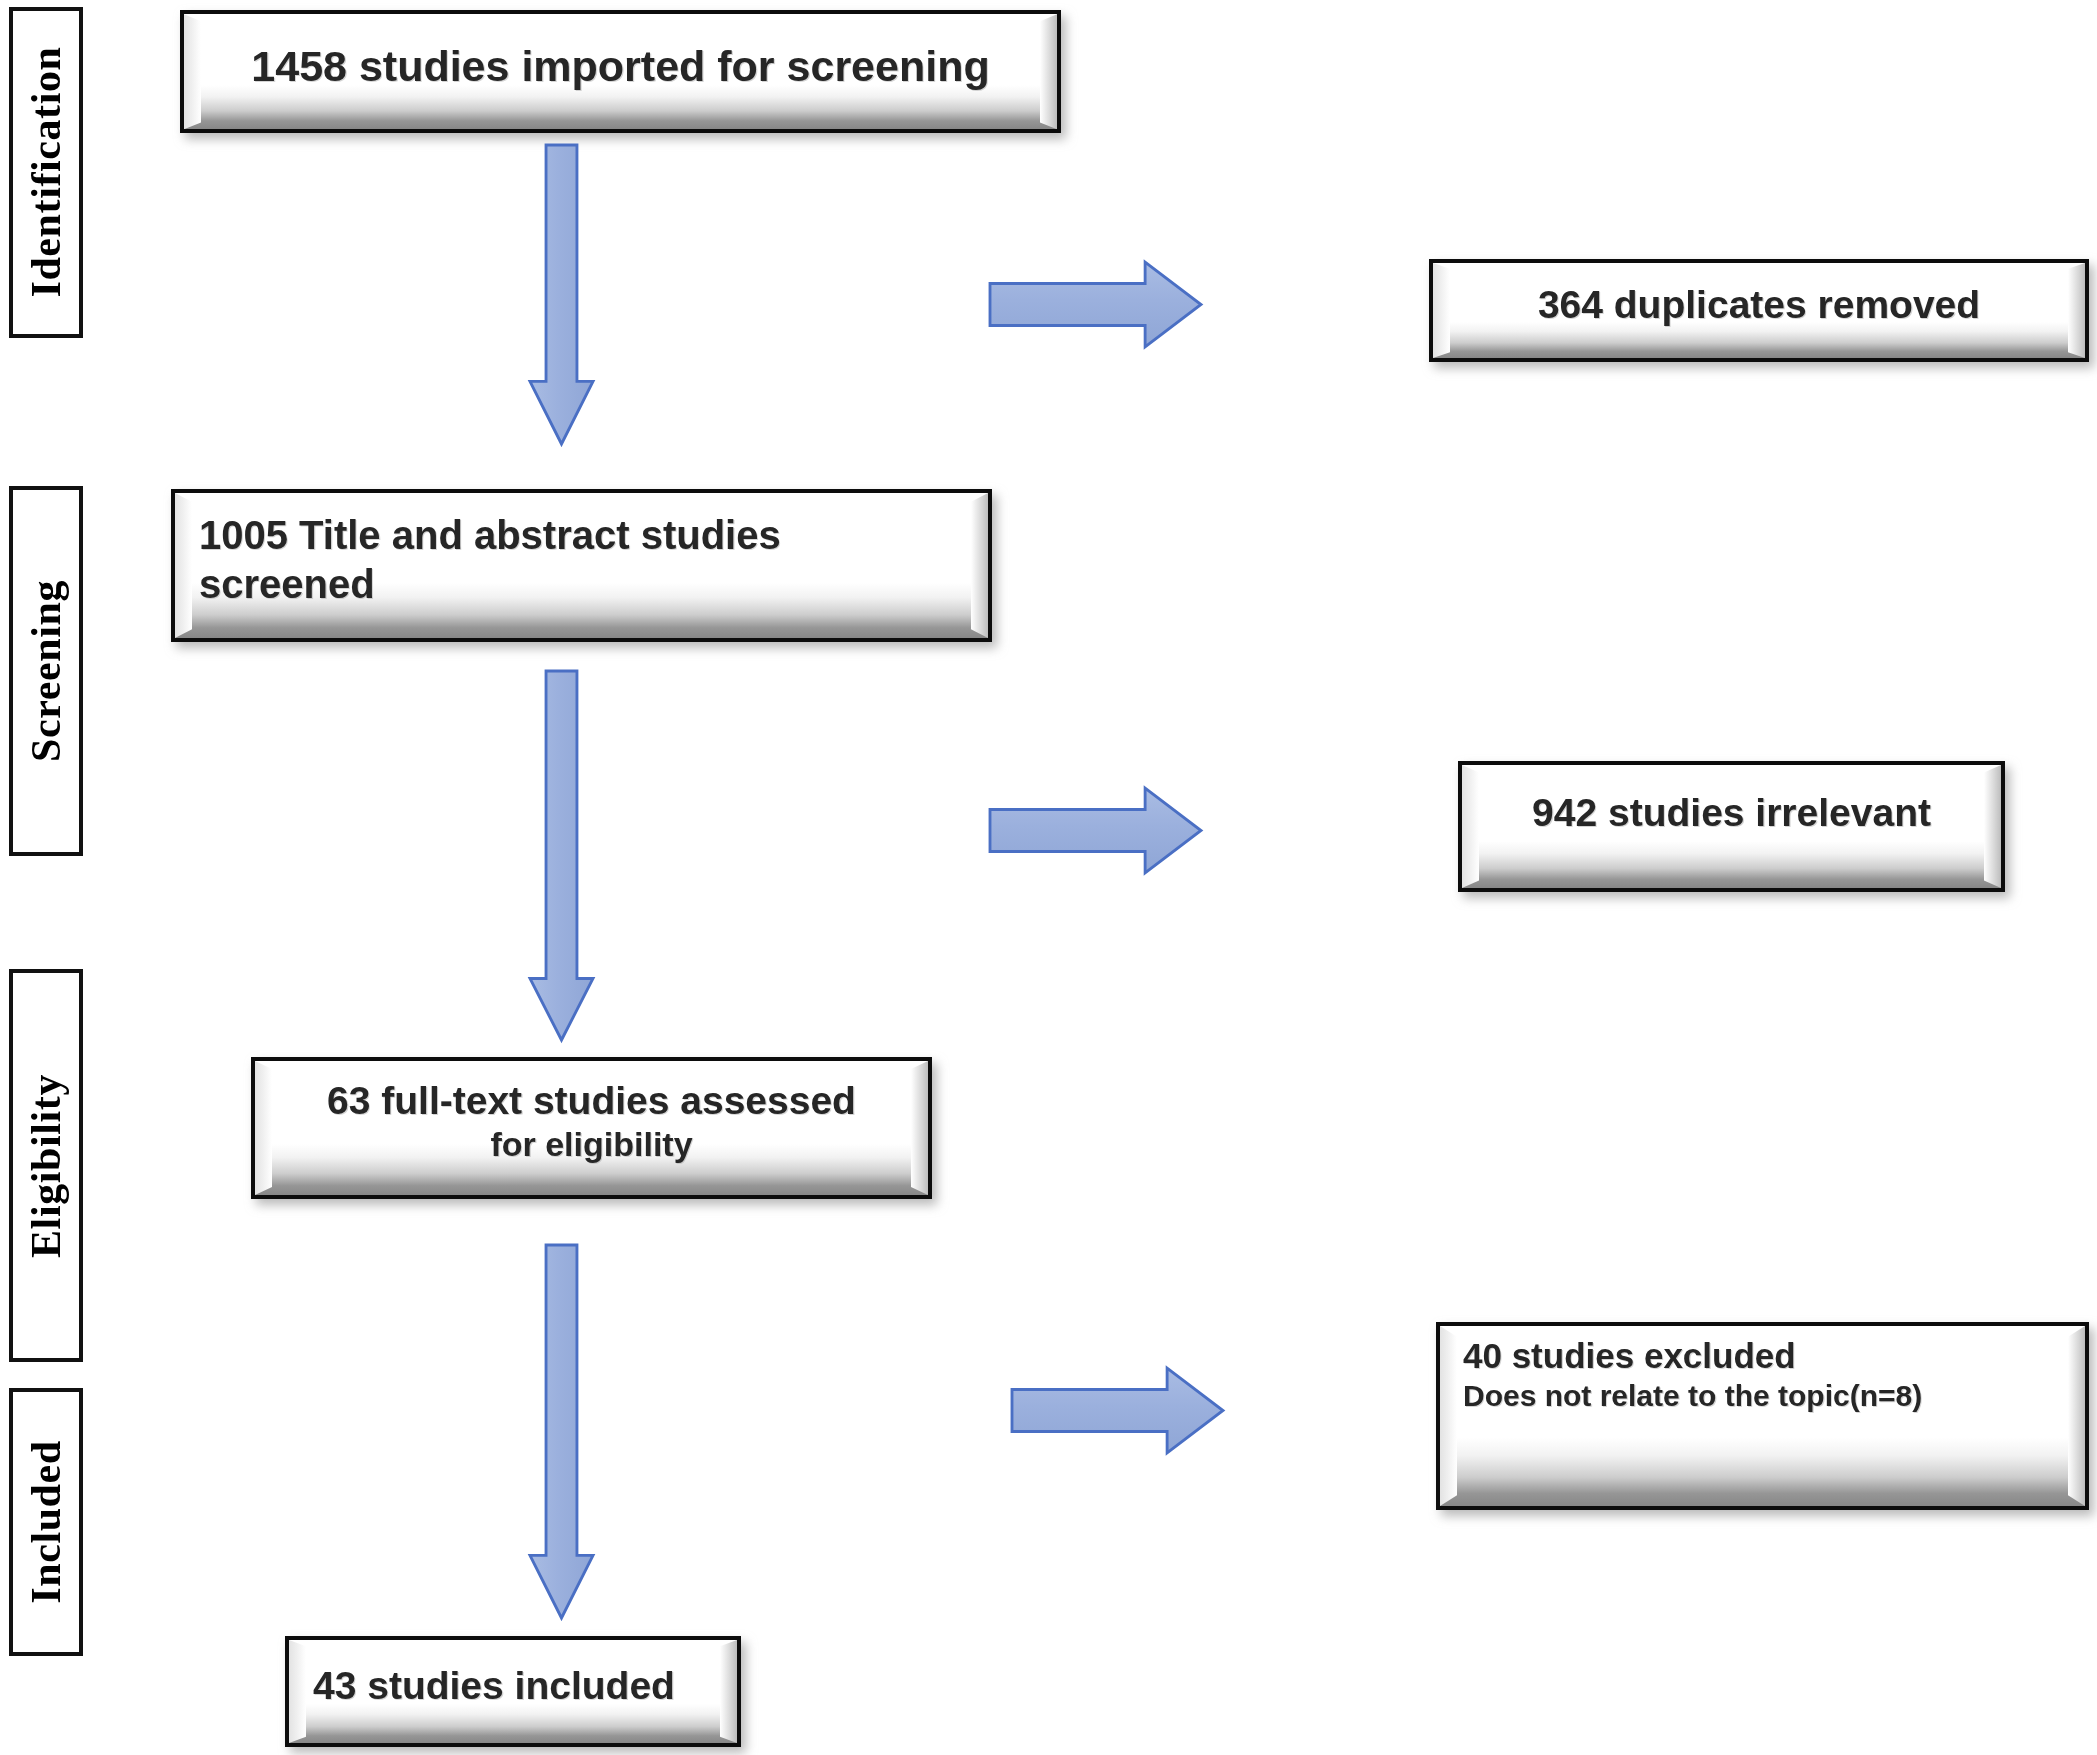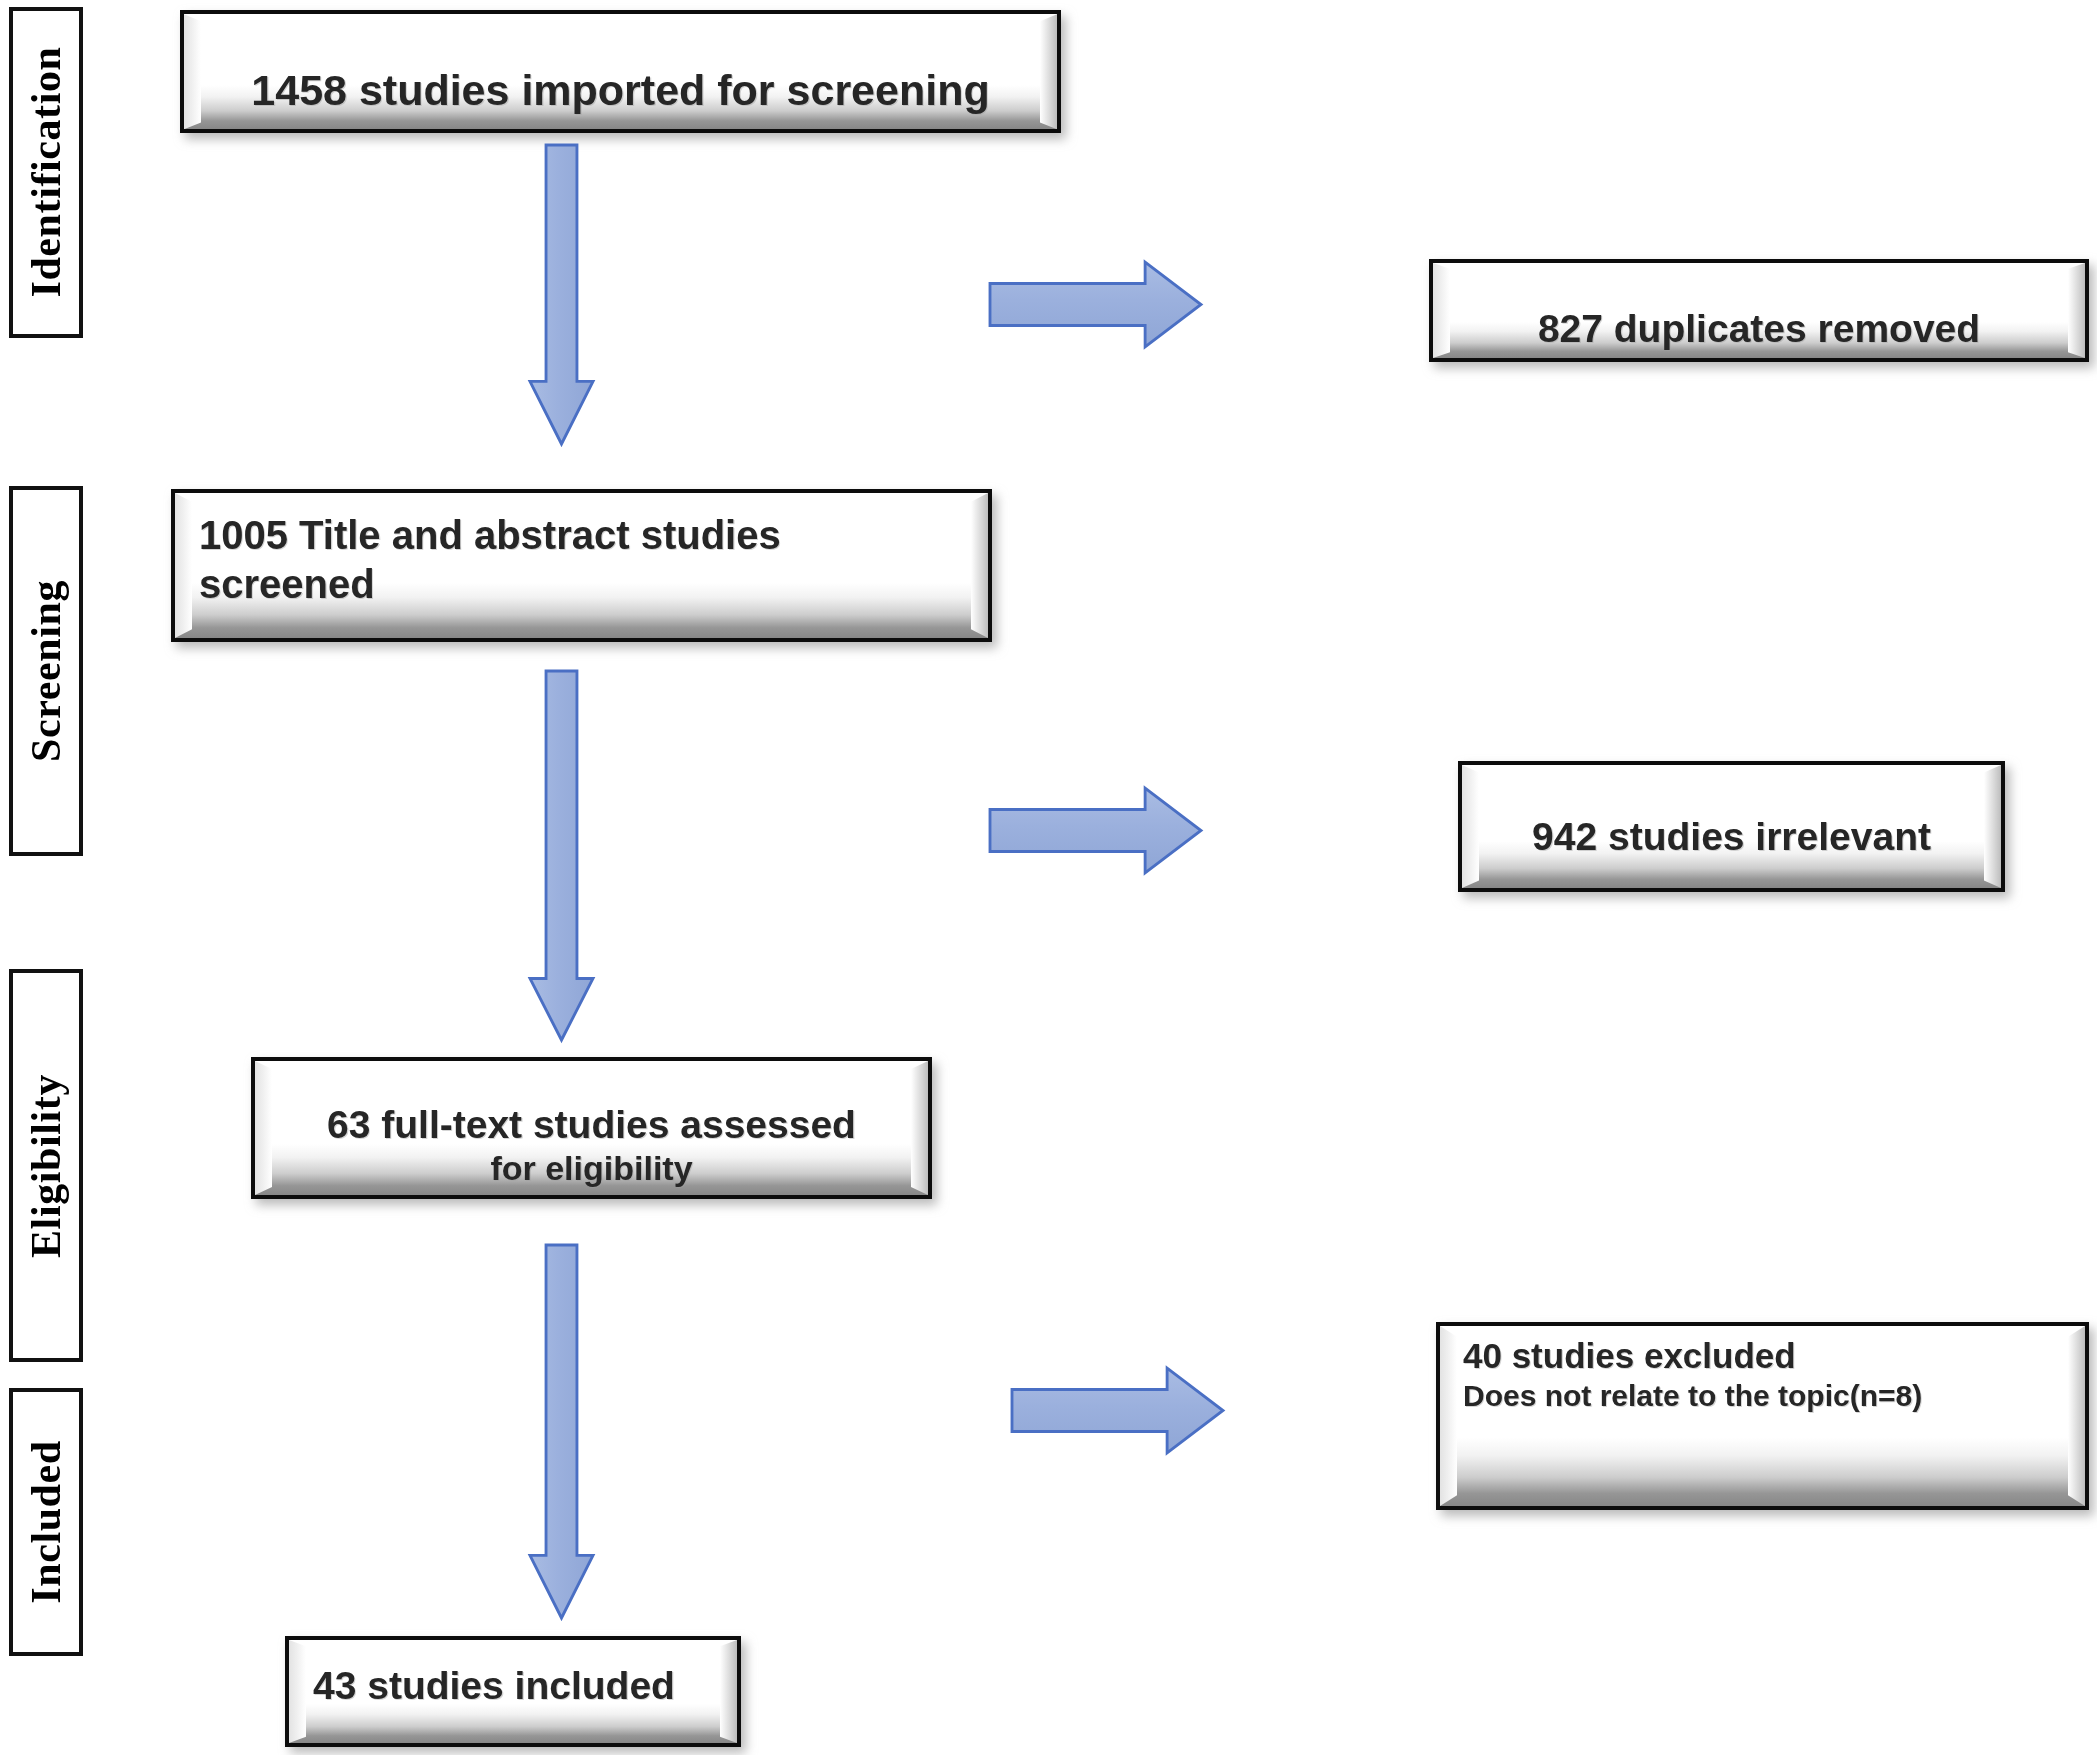--- a/index.html
+++ b/index.html
@@ -88,21 +88,21 @@
     padding: 5.7px 19.4px 17px 19.4px;
   }
   .pbox .ptext {
     font-family: "Liberation Sans", sans-serif;
     font-weight: bold;
     color: #262626;
     line-height: 1.22;
     text-shadow: 1.1px 1.1px 0.6px rgba(160,160,160,0.45);
   }
   .align-left   .pbox-body { align-items: flex-start; text-align: left; }
-  .align-center .pbox-body { align-items: center;     text-align: left; margin-top: 24px; }
+  .align-center .pbox-body { align-items: center;     text-align: left; }
 
   
   .arrow {
     position: absolute;
   }
   .arrow svg { display: block; width: 100%; height: 100%; overflow: visible; }
 </style>
 </head>
 <body>
 
@@ -157,21 +157,21 @@
       </defs>
       <polygon points="0,38 272,38 272,0 370,75 272,150 272,112 0,112" fill="url(#hg1)" stroke="#4a6fc4" stroke-width="5"></polygon>
     </svg>
   </div>
 
   <div class="pbox align-center" style="left:1429px; top:259px; width:660px; height:103px;">
     <div class="bevel"></div>
     <div class="bevel-left"></div>
     <div class="bevel-right"></div>
     <div class="pbox-body">
-      <div class="ptext" style="font-size:39px;">827 duplicates removed</div>
+      <div class="ptext" style="font-size:39px;">364 duplicates removed</div>
     </div>
   </div>
 
   <div class="pbox align-left" style="left:171px; top:489px; width:821px; height:153px;">
     <div class="bevel"></div>
     <div class="bevel-left"></div>
     <div class="bevel-right"></div>
     <div class="pbox-body" style="padding-left:24px;">
       <div class="ptext" style="font-size:40px;">1005 Title and abstract studies</div>
       <div class="ptext" style="font-size:40px;">screened</div>

